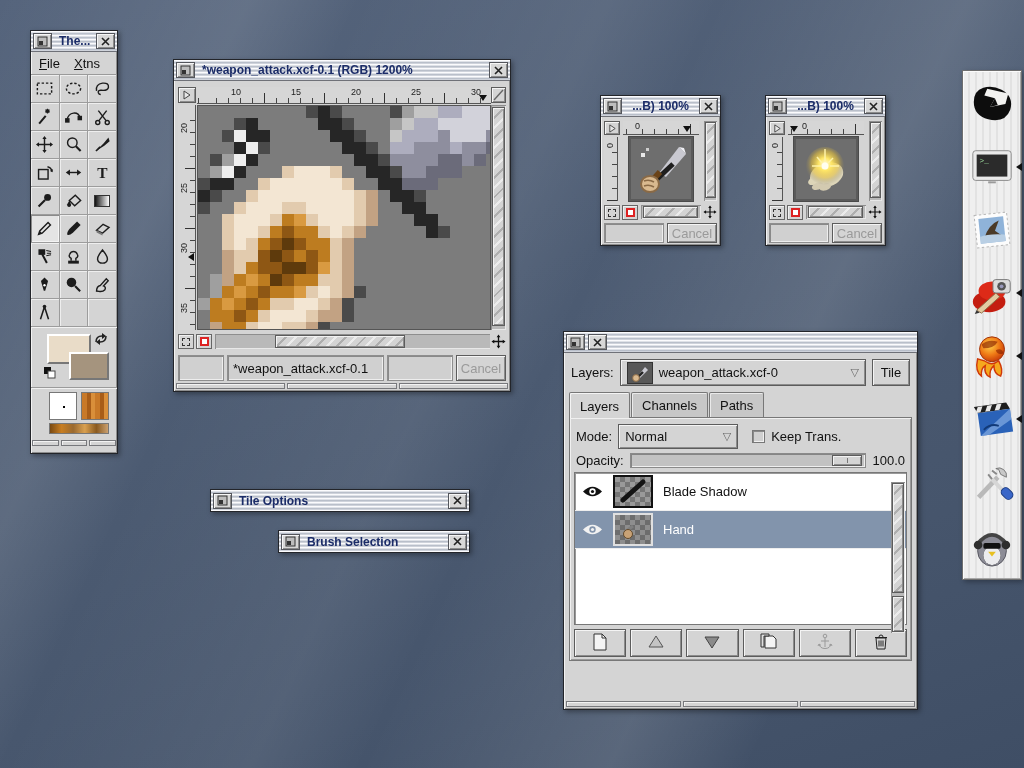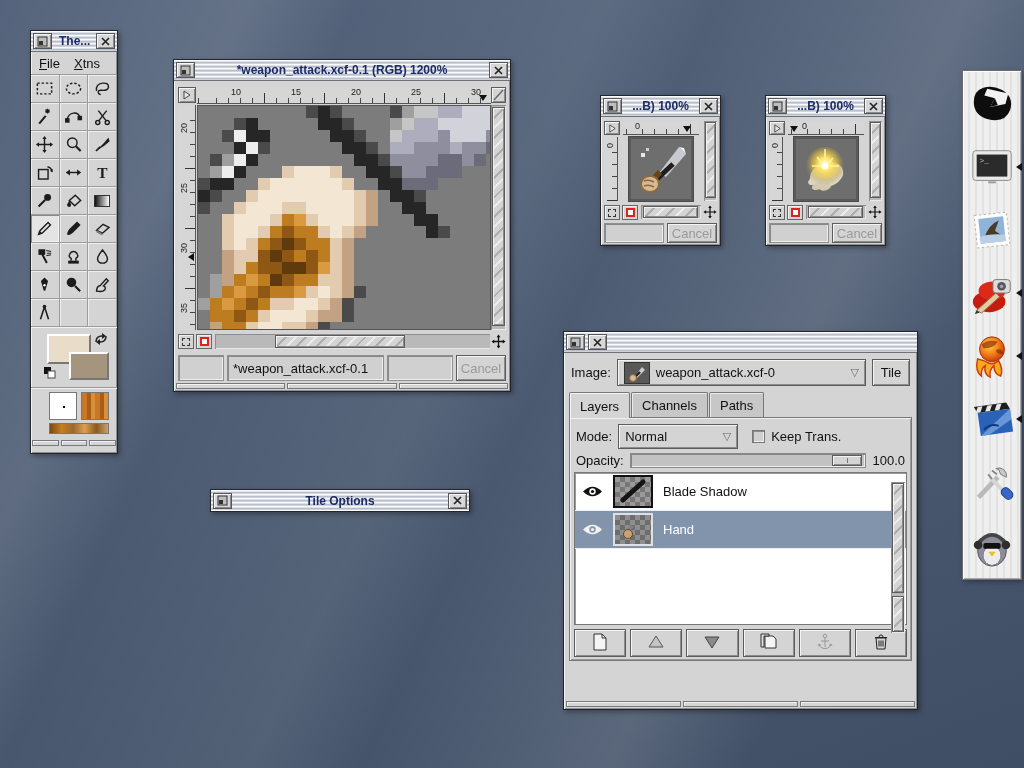--- a/index.html
+++ b/index.html
@@ -12,21 +12,21 @@
       linear-gradient(160deg, #55647c 0%, #4d5c73 40%, #46556c 75%, #3f4e65 100%);
   }
 
   
   .win { position:absolute; background:#d4d4d4; border:1px solid #23252a;
          box-shadow: inset 1px 1px 0 #f3f3f3, inset -1px -1px 0 #8e8e8e, 2px 2px 5px rgba(0,0,0,.35); }
   .titlebar { height:21px; display:flex; align-items:center; gap:3px; padding:0 2px;
       background: repeating-linear-gradient(180deg,#fbfbfd 0 1px,#dfe2e8 1px 2px,#b9bfca 2px 3px,#cfd3db 3px 4px);
       border-bottom:1px solid #6f7178; color:var(--title-text); font-weight:bold; font-size:12px; }
   .tb-title { flex:1; padding:0 4px; white-space:nowrap; overflow:hidden; }
-  .tb-title.center { text-align:center; } .tb-title.right { text-align:center; }
+  .tb-title.center { text-align:center; } .tb-title.right { text-align:left; }
   .tb-btn { width:19px; height:16px; background:#d7d7d7; border:1px solid #54565c;
       box-shadow: inset 1px 1px 0 #f6f6f6, inset -1px -1px 0 #8b8b8b;
       display:flex; align-items:center; justify-content:center; flex:0 0 auto; }
   .raised { background:#d4d4d4; border:1px solid #5c5c5c;
       box-shadow: inset 1px 1px 0 #f4f4f4, inset -1px -1px 0 #8c8c8c; }
   .btn { display:flex; align-items:center; justify-content:center; cursor:default; }
   .btn.disabled { color:#999; }
   .resize-strip { display:flex; gap:2px; height:8px; padding:1px 1px; }
   .resize-strip > div { flex:1; background:#d4d4d4; border:1px solid #77787c;
       box-shadow: inset 1px 1px 0 #f2f2f2; }
@@ -1061,38 +1061,54 @@
           </svg>
         </span>
       <span class="tb-title right">Tile Options</span>
       <span class="tb-btn">
           <svg width="9" height="9" viewBox="0 0 9 9">
             <path d="M1 1 L8 8 M8 1 L1 8" stroke="#222" stroke-width="1.6"></path>
           </svg>
         </span>
     </div>
   </div>
+  <div class="win shadebar" style="left:278px; top:530px; width:192px;">
+    <div class="titlebar">
+      <span class="tb-btn">
+          <svg width="11" height="11" viewBox="0 0 11 11">
+            <rect x="1" y="1" width="9" height="9" fill="#bdbdbd" stroke="#333"></rect>
+            <rect x="2" y="5" width="4" height="4" fill="#333"></rect>
+          </svg>
+        </span>
+      <span class="tb-title right">Brush Selection</span>
+      <span class="tb-btn">
+          <svg width="9" height="9" viewBox="0 0 9 9">
+            <path d="M1 1 L8 8 M8 1 L1 8" stroke="#222" stroke-width="1.6"></path>
+          </svg>
+        </span>
+    </div>
+  </div>
 
   <div class="win" id="layers-dialog">
     <div class="titlebar">
       <span class="tb-btn">
           <svg width="11" height="11" viewBox="0 0 11 11">
             <rect x="1" y="1" width="9" height="9" fill="#bdbdbd" stroke="#333"></rect>
             <rect x="2" y="5" width="4" height="4" fill="#333"></rect>
           </svg>
         </span>
       <span class="tb-btn">
           <svg width="9" height="9" viewBox="0 0 9 9">
             <path d="M1 1 L8 8 M8 1 L1 8" stroke="#222" stroke-width="1.6"></path>
           </svg>
         </span>
     </div>
 
     <div class="ld-row">
-      <span>Image:</span>
+      <span>Layers:</span>
       <div class="optionmenu" style="flex:1;">
         <span id="image-thumb"><svg width="24" height="20" viewBox="0 0 24 20">
               <rect width="24" height="20" fill="#585858"></rect>
               <polygon points="10,13 17,4 20,7 12,15" fill="#c9c9d1"></polygon>
               <line x1="9" y1="15" x2="15" y2="9" stroke="#222" stroke-width="2.4"></line>
               <circle cx="8" cy="15" r="3.4" fill="#d9b98f" stroke="#8a6a46"></circle>
             </svg></span>
         <span>weapon_attack.xcf-0</span>
         <span class="om-tri">▽</span>
       </div>

